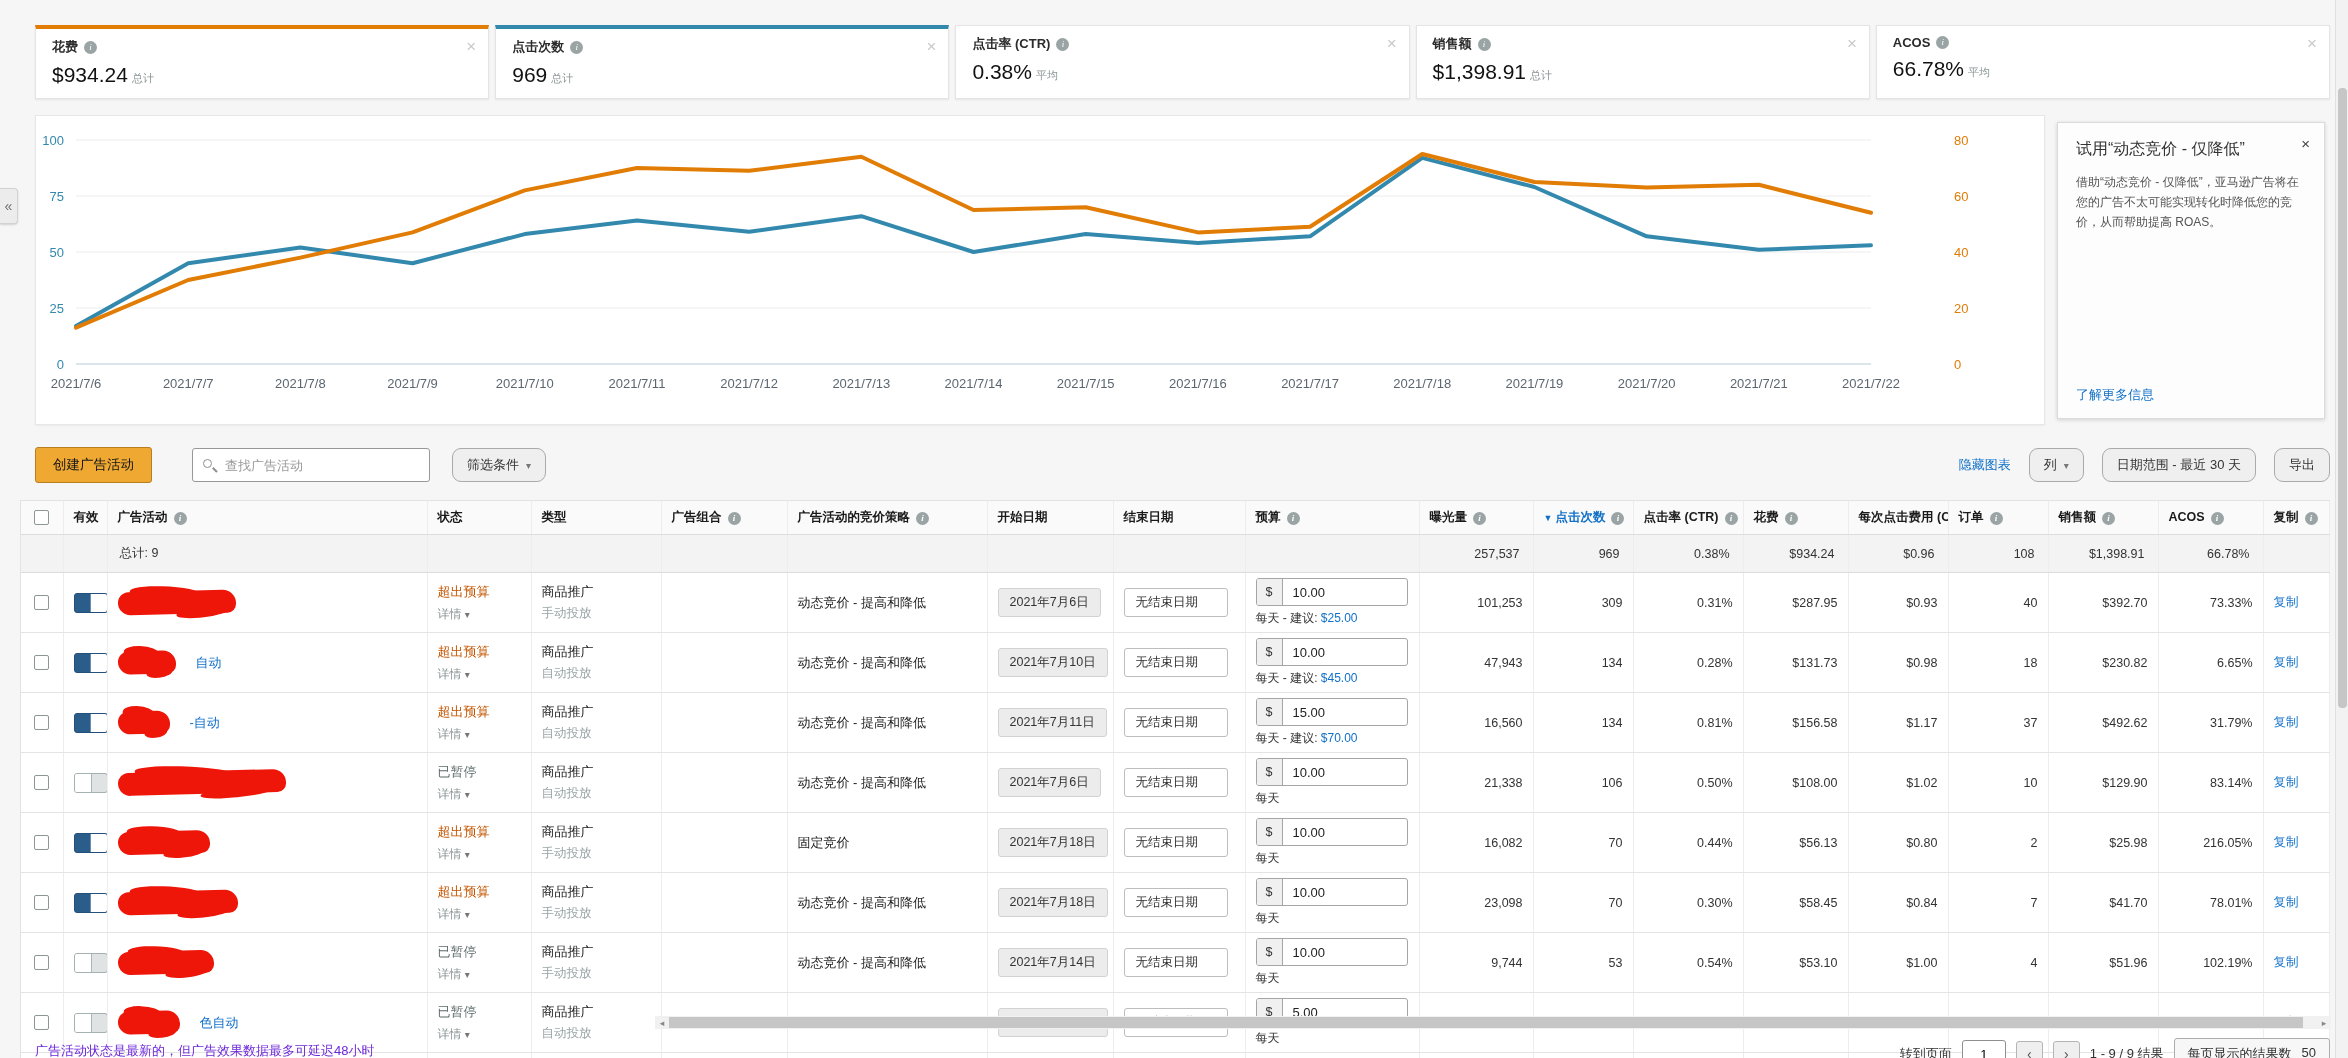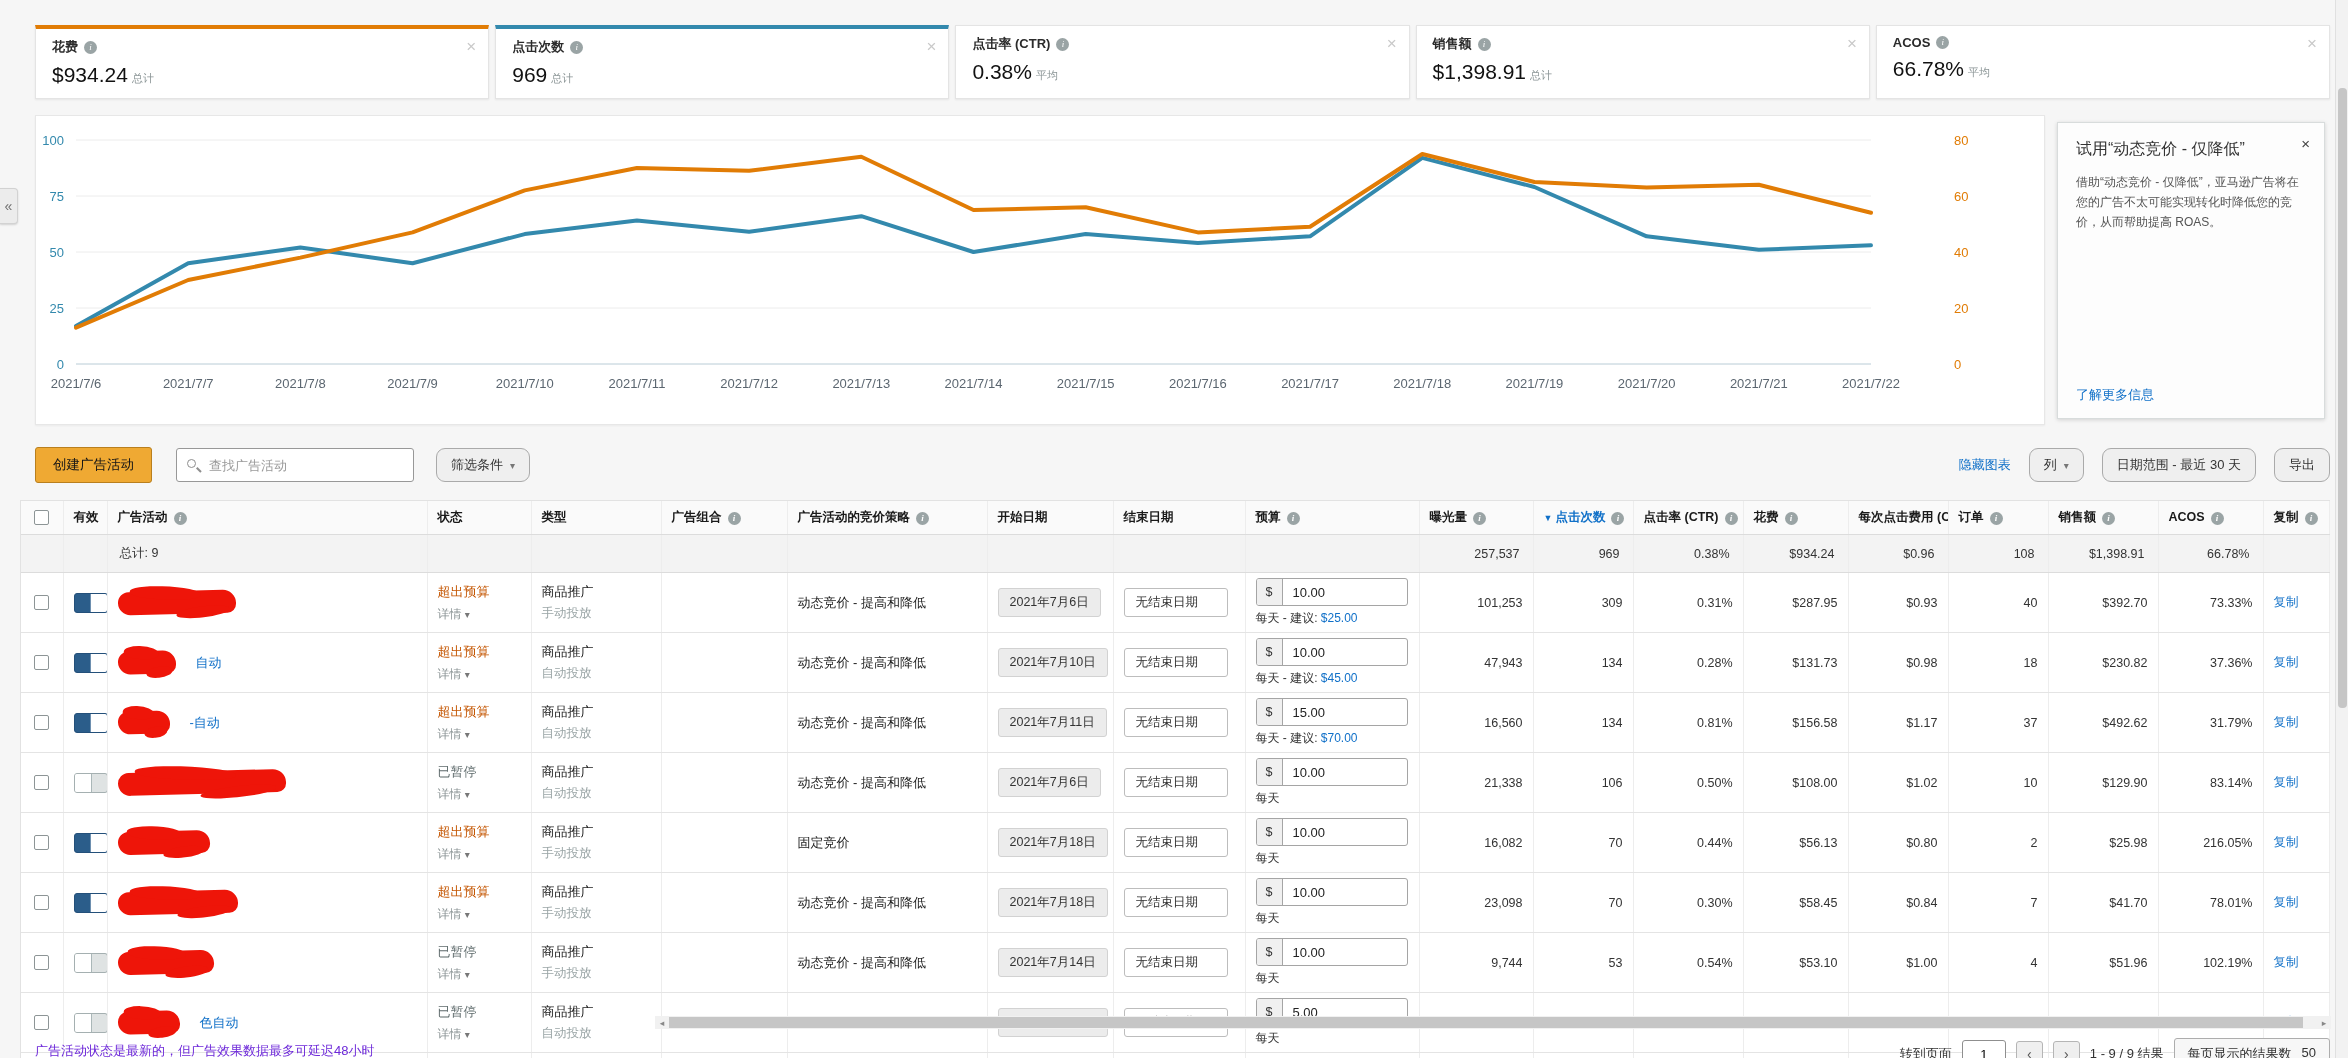--- a/index.html
+++ b/index.html
@@ -35,21 +35,21 @@
     border:1px solid #d8dcdc; box-shadow:0 1px 4px rgba(0,0,0,.15); padding:16px 18px; }
   .promo-title { font-size:16px; color:#333; }
   .promo-close { position:absolute; right:14px; top:12px; font-size:15px; color:#444; cursor:pointer; }
   .promo-body { margin-top:13px; font-size:12px; color:#555; line-height:1.65; }
   .promo-link { position:absolute; left:18px; bottom:14px; font-size:13px; color:#1070c8; cursor:pointer; }
 
   
   #toolbar { position:absolute; left:35px; top:447px; width:2295px; height:36px; display:flex; align-items:center; }
   .btn-gold { background:#efa933; border:1px solid #b97f1e; border-radius:3px; height:36px; padding:0 17px;
     font-size:13.5px; color:#161616; display:flex; align-items:center; cursor:pointer; }
-  #search-wrap { position:relative; margin-left:24px; }
+  #search-wrap { position:relative; margin-left:40px; }
   #search-input { width:238px; height:34px; border:1px solid #989898; border-radius:3px; padding:0 10px 0 32px;
     font-size:13px; color:#333; font-family:inherit; background:#fff; }
   #search-input::placeholder { color:#9a9a9a; }
   .search-icon { position:absolute; left:11px; top:11px; width:9px; height:9px; border:1.6px solid #8e8e8e; border-radius:50%; }
   .search-icon::after { content:''; position:absolute; left:8px; top:9px; width:6px; height:1.6px; background:#8e8e8e; transform:rotate(45deg); }
   .btn-gray { background:#efefef; border:1px solid #aaaaaa; border-radius:9px; height:34px; padding:0 14px;
     font-size:13px; color:#333; display:flex; align-items:center; gap:7px; cursor:pointer; }
   #filters-btn { margin-left:22px; }
   .caret { font-size:10px; color:#777; }
   #toolbar-right { margin-left:auto; display:flex; align-items:center; gap:18px; }
@@ -406,21 +406,21 @@
           <a class="suggest">$45.00</a>
         </div>
       </td>
       <td class="num">47,943</td>
       <td class="num">134</td>
       <td class="num">0.28%</td>
       <td class="num">$131.73</td>
       <td class="num">$0.98</td>
       <td class="num">18</td>
       <td class="num">$230.82</td>
-      <td class="num">37.36%</td>
+      <td class="num">6.65%</td>
       <td><a class="copy-link">复制</a></td>
     </tr>
 
     <tr>
       <td style="text-align:center">
             <div class="checkbox"></div>
           </td>
       <td>
             <div class="toggle on">
               <span class="knob"></span>

